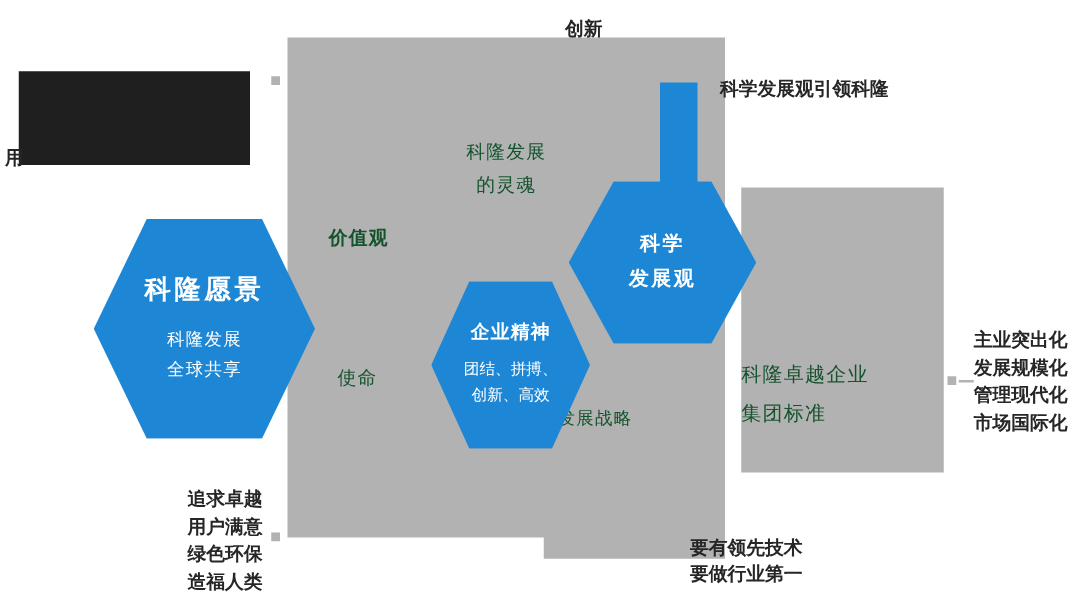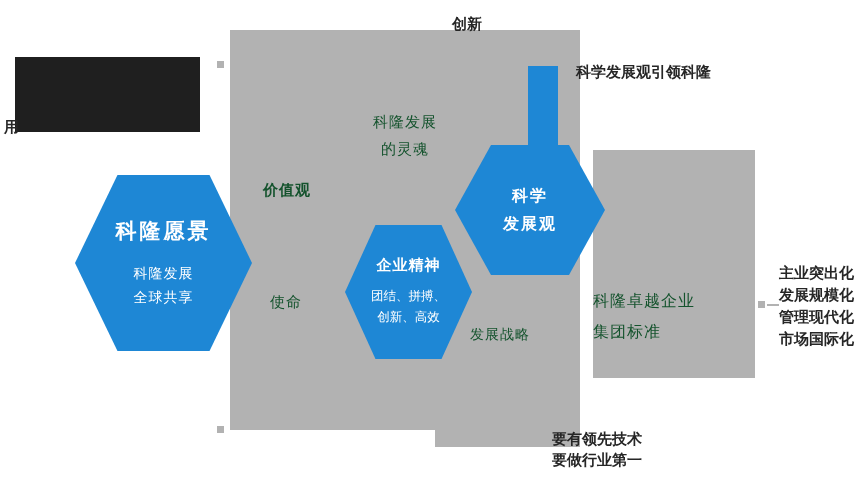--- a/index.html
+++ b/index.html
@@ -12,35 +12,36 @@
   .panel-main{left:230px;top:30px;width:350px;height:400px;}
   .panel-ext{left:435px;top:240px;width:145px;height:207px;}
   .panel-right{left:593px;top:150px;width:162px;height:228px;}
   
   .pillar{position:absolute;left:528px;top:66px;width:30px;height:95px;background:var(--accent-blue,#1e87d5);}
   
   .hex{
     position:absolute;display:flex;flex-direction:column;align-items:center;justify-content:center;
     background:var(--accent-blue,#1e87d5);color:#ffffff;text-align:center;
     clip-path:polygon(24% 0%,76% 0%,100% 50%,76% 100%,24% 100%,0% 50%);
+    font-family:Liberation Mono, monospace;
   }
   .hex-vision{left:75px;top:175px;width:177px;height:176px;}
   .hex-spirit{left:345px;top:225px;width:127px;height:134px;}
   .hex-science{left:455px;top:145px;width:150px;height:130px;}
   .hex-title-lg{font-size:21px;font-weight:bold;letter-spacing:3px;margin-bottom:16px;}
   .hex-sub{font-size:14px;line-height:24px;letter-spacing:1px;}
   .hex-title-sm{font-size:15px;font-weight:bold;letter-spacing:1px;margin-bottom:11px;}
   .hex-sub-sm{font-size:12.5px;line-height:21px;}
   .hex-sci-line{font-size:16px;font-weight:bold;line-height:28px;letter-spacing:2px;}
   
   .panel-label{position:absolute;color:#14532d;font-size:15px;letter-spacing:1px;}
   .values-label{left:263px;top:181px;font-weight:bold;}
   .mission-label{left:270px;top:293px;}
   .soul-block{left:345px;top:108px;width:120px;text-align:center;line-height:27px;}
-  .strategy-label{left:470px;top:326px;font-size:14px;}
+  .strategy-label{left:446px;top:326px;font-size:14px;}
   .right-panel-text{left:593px;top:285px;width:186px;text-align:left;font-size:16px;line-height:31px;letter-spacing:1px;}
   
   .ann{position:absolute;color:var(--dark-ink,#262626);font-weight:bold;font-size:15px;line-height:22px;white-space:nowrap;}
   .ann-top-center{left:452px;top:13px;}
   .ann-top-right{left:576px;top:61px;text-align:center;}
   .ann-right-list{left:779px;top:262px;}
   .ann-bottom-left{left:150px;top:389px;}
   .ann-bottom-right{left:552px;top:428px;line-height:21px;}
   .ann-fragment{left:4px;top:116px;}
   .dark-block{position:absolute;left:15px;top:57px;width:185px;height:75px;background:#1f1f1f;}
@@ -97,20 +98,26 @@
   <div class="ann ann-top-center">创新</div>
   <div class="ann ann-top-right">科学发展观引领科隆</div>
 
   <div class="ann ann-right-list">
     <div>主业突出化</div>
     <div>发展规模化</div>
     <div>管理现代化</div>
     <div>市场国际化</div>
   </div>
 
+  <div class="ann ann-bottom-left">
+    <div>追求卓越</div>
+    <div>用户满意</div>
+    <div>绿色环保</div>
+    <div>造福人类</div>
+  </div>
 
   <div class="ann ann-bottom-right">
     <div>要有领先技术</div>
     <div>要做行业第一</div>
   </div>
 
   <div class="dot dot-1"></div>
   <div class="dot dot-2"></div>
   <div class="dot dot-3"></div>
   <div class="tick"></div>

